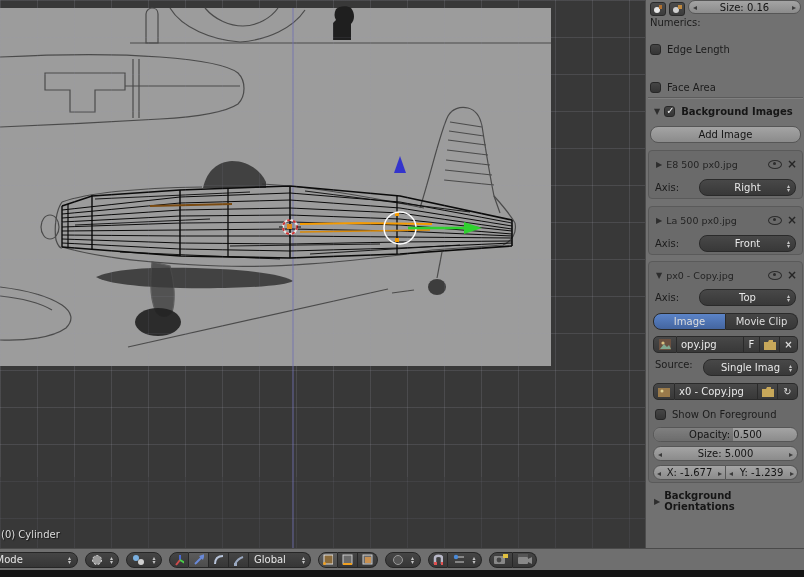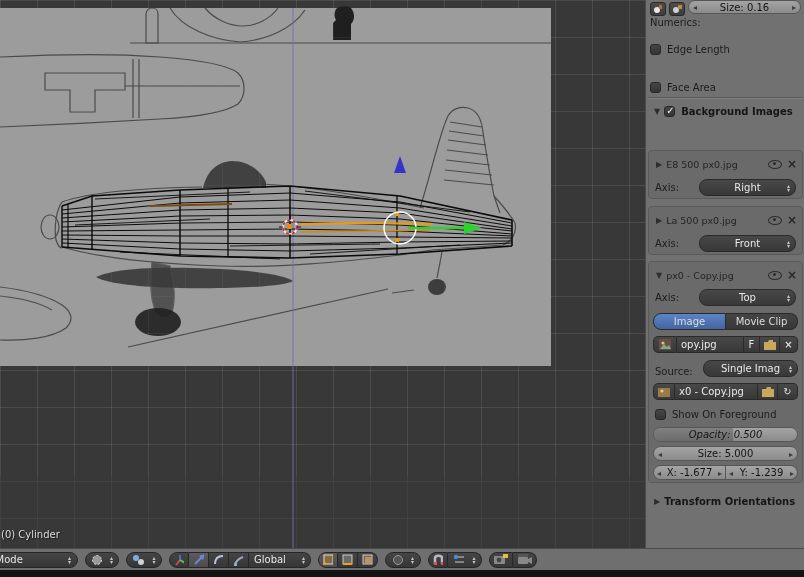--- a/index.html
+++ b/index.html
@@ -210,20 +210,25 @@
     </div>
 
     <div class="sep" style="top:97px;"></div>
 
     <div class="row" style="top:104px;height:14px;">
       <span class="tri">▼</span>
       <span class="chk on"></span>
       <span class="lab" style="font-weight:bold;color:#161616;">Background Images</span>
     </div>
 
+    <div class="row" style="top:126px;height:17px;">
+      <div class="lightbtn" style="flex:1;height:17px;">
+        <span>Add Image</span>
+      </div>
+    </div>
 
     <div class="box" style="top:150px;height:49px;">
       <div style="display:flex;align-items:center;height:18px;margin-top:4px;padding:0 3px;">
         <span class="tri">▶</span>
         <span class="fname">E8 500 px0.jpg</span>
         <span class="eye"></span>
         <span class="xicon">×</span>
       </div>
       <div style="display:flex;align-items:center;height:17px;margin-top:6px;padding:0 6px;">
         <span class="lab" style="width:44px;">Axis:</span>
@@ -295,21 +300,21 @@
         <div class="darkbtn" style="width:16px;height:17px;border-radius:0;border-left:0;">
           <span>F</span>
         </div>
         <div class="darkbtn" style="width:20px;height:17px;border-radius:0;border-left:0;">
           <svg width="12" height="10">
               <path d="M0,2 L4,2 L5,0 L9,0 L9,2 L12,2 L12,10 L0,10 Z" fill="#c8a85a"></path>
             </svg>
         </div>
         <div class="darkbtn" style="width:18px;height:17px;border-radius:0 5px 5px 0;border-left:0;color:#ddd;font-weight:bold;">×</div>
       </div>
-      <div style="display:flex;align-items:flex-end;height:18px;margin:6px 4px 0 4px;gap:8px;">
+      <div style="display:flex;align-items:flex-start;height:18px;margin:6px 4px 0 4px;gap:8px;">
         <span class="lab" style="width:42px;padding-left:2px;">Source:</span>
         <div class="darkbtn" style="flex:1;height:17px;">
           <span>Single Imag</span>
           <span class="updown" style="position:absolute;right:5px;">
               <span>▴</span>
               <span>▾</span>
             </span>
         </div>
       </div>
       <div style="display:flex;align-items:flex-end;height:17px;margin:6px 4px 0 4px;">
@@ -326,21 +331,21 @@
           <svg width="12" height="10">
               <path d="M0,2 L4,2 L5,0 L9,0 L9,2 L12,2 L12,10 L0,10 Z" fill="#c8a85a"></path>
             </svg>
         </div>
         <div class="darkbtn" style="width:20px;height:17px;border-radius:0 5px 5px 0;border-left:0;color:#ddd;">↻</div>
       </div>
       <div style="display:flex;align-items:center;height:14px;margin:7px 4px 0 6px;">
         <span class="chk"></span>
         <span class="lab">Show On Foreground</span>
       </div>
-      <div style="margin:6px 4px 0 4px;font-style:italic;">
+      <div style="margin:6px 4px 0 4px;">
         <div class="lightbtn" style="height:15px;">
           <div class="fill" style="width:55%;"></div>
           <span style="position:relative;">Opacity: 0.500</span>
         </div>
       </div>
       <div style="margin:4px 4px 0 4px;">
         <div class="lightbtn" style="height:15px;">
           <span class="sidearrow" style="left:4px;top:3px;">◂</span>
           <span>Size: 5.000</span>
           <span class="sidearrow" style="right:4px;top:3px;">▸</span>
@@ -355,21 +360,21 @@
         <div class="lightbtn" style="flex:1;height:15px;border-radius:0 8px 8px 0;border-left:0;">
           <span class="sidearrow" style="left:3px;top:3px;">◂</span>
           <span>Y: -1.239</span>
           <span class="sidearrow" style="right:3px;top:3px;">▸</span>
         </div>
       </div>
     </div>
 
     <div class="row" style="top:494px;height:14px;">
       <span class="tri">▶</span>
-      <span class="lab" style="font-weight:bold;color:#161616;">Transform Orientations</span>
+      <span class="lab" style="font-weight:bold;color:#161616;">Background Orientations</span>
     </div>
   </div>
 
   <div class="headerbar">
     <div class="hbtn" style="margin-left:-34px;width:112px;border-radius:8px;justify-content:space-between;padding:0 6px;">
       <span>Edit Mode</span>
       <span class="updown">
           <span>▴</span>
           <span>▾</span>
         </span>

